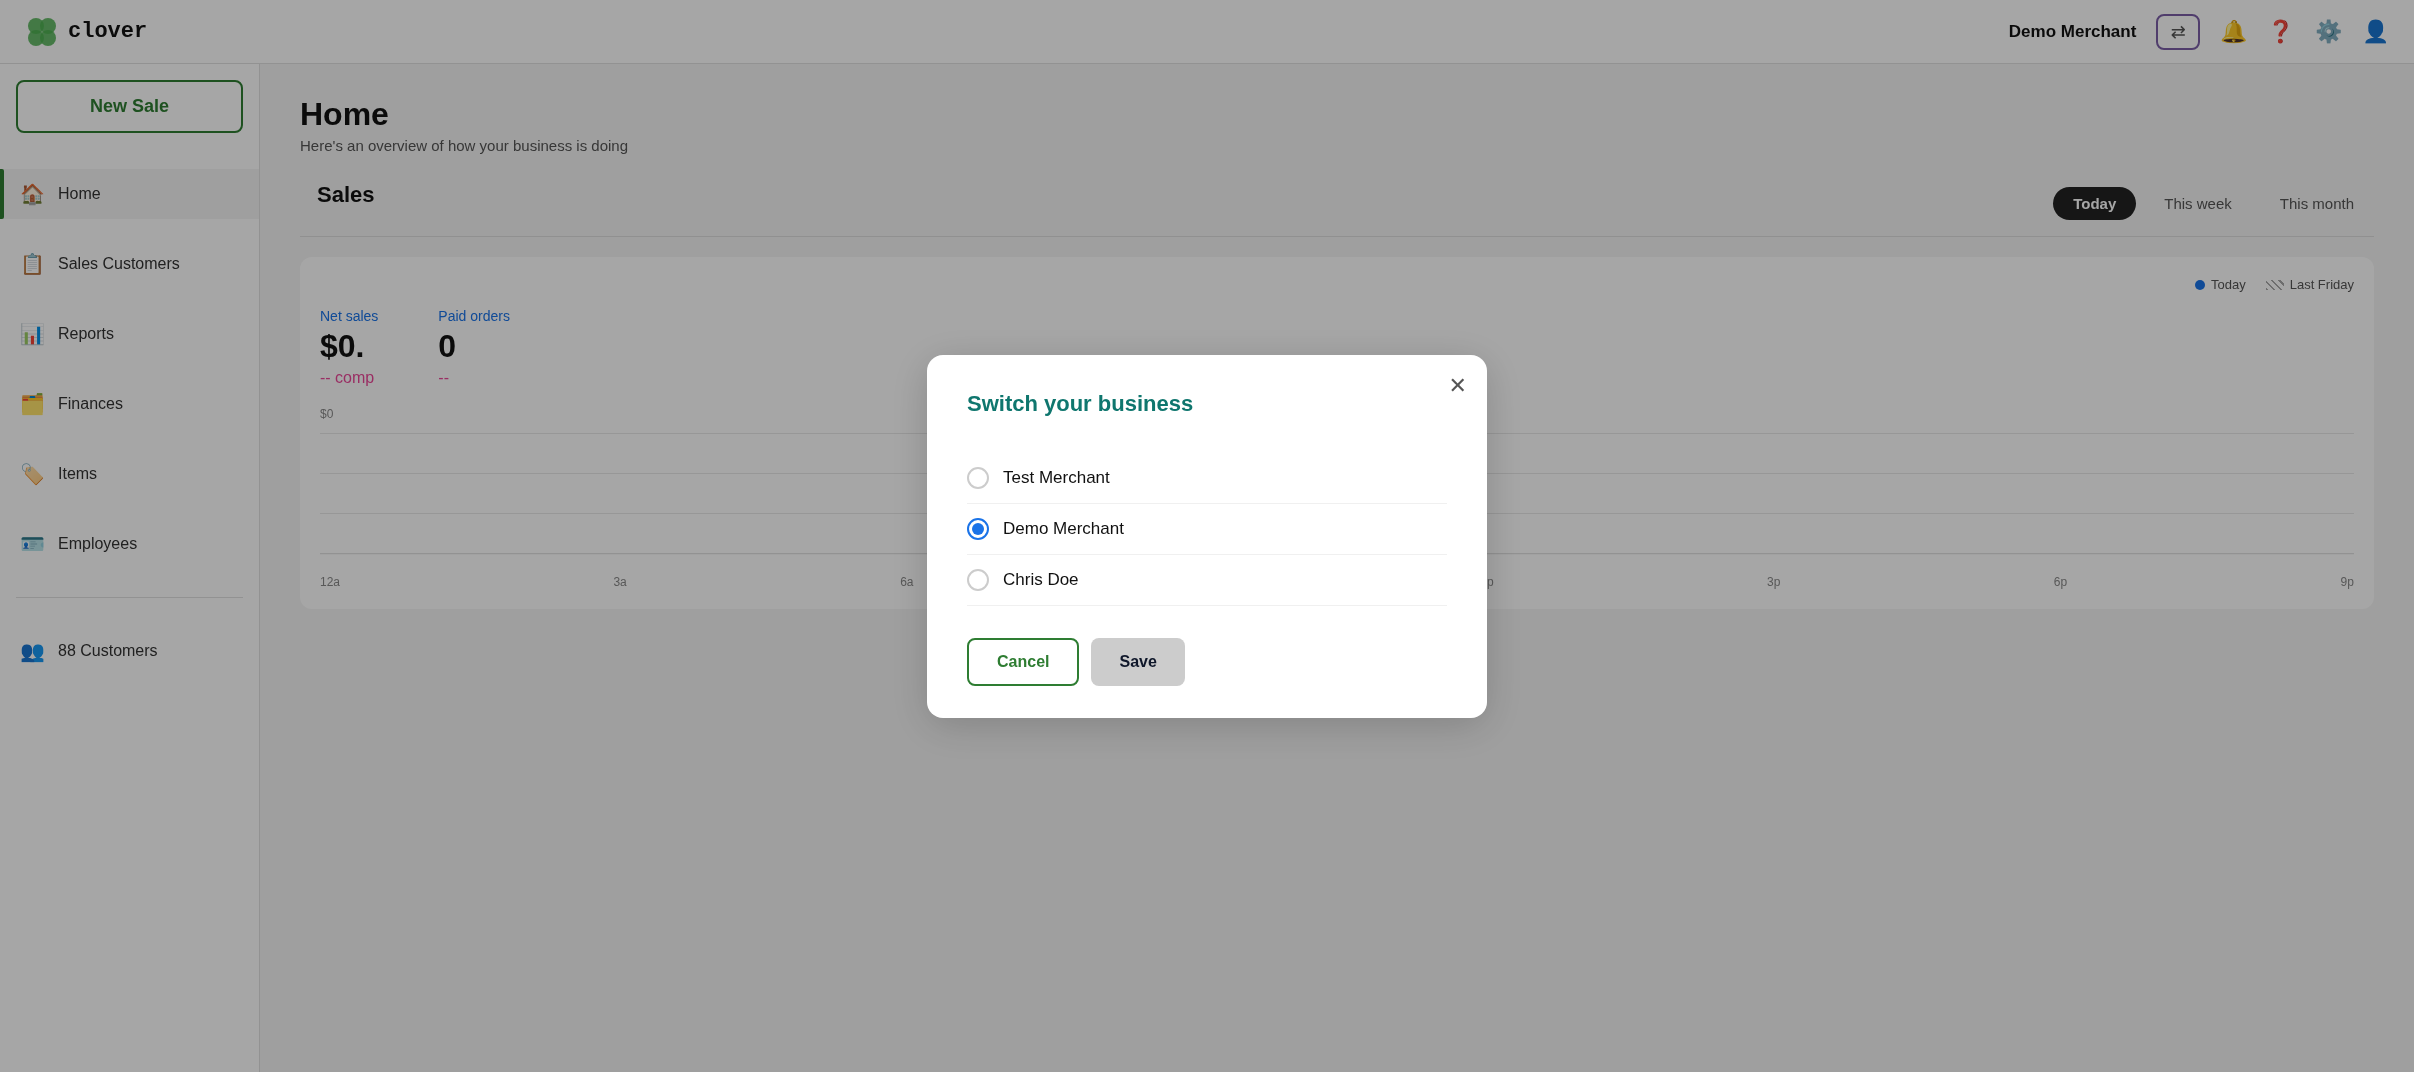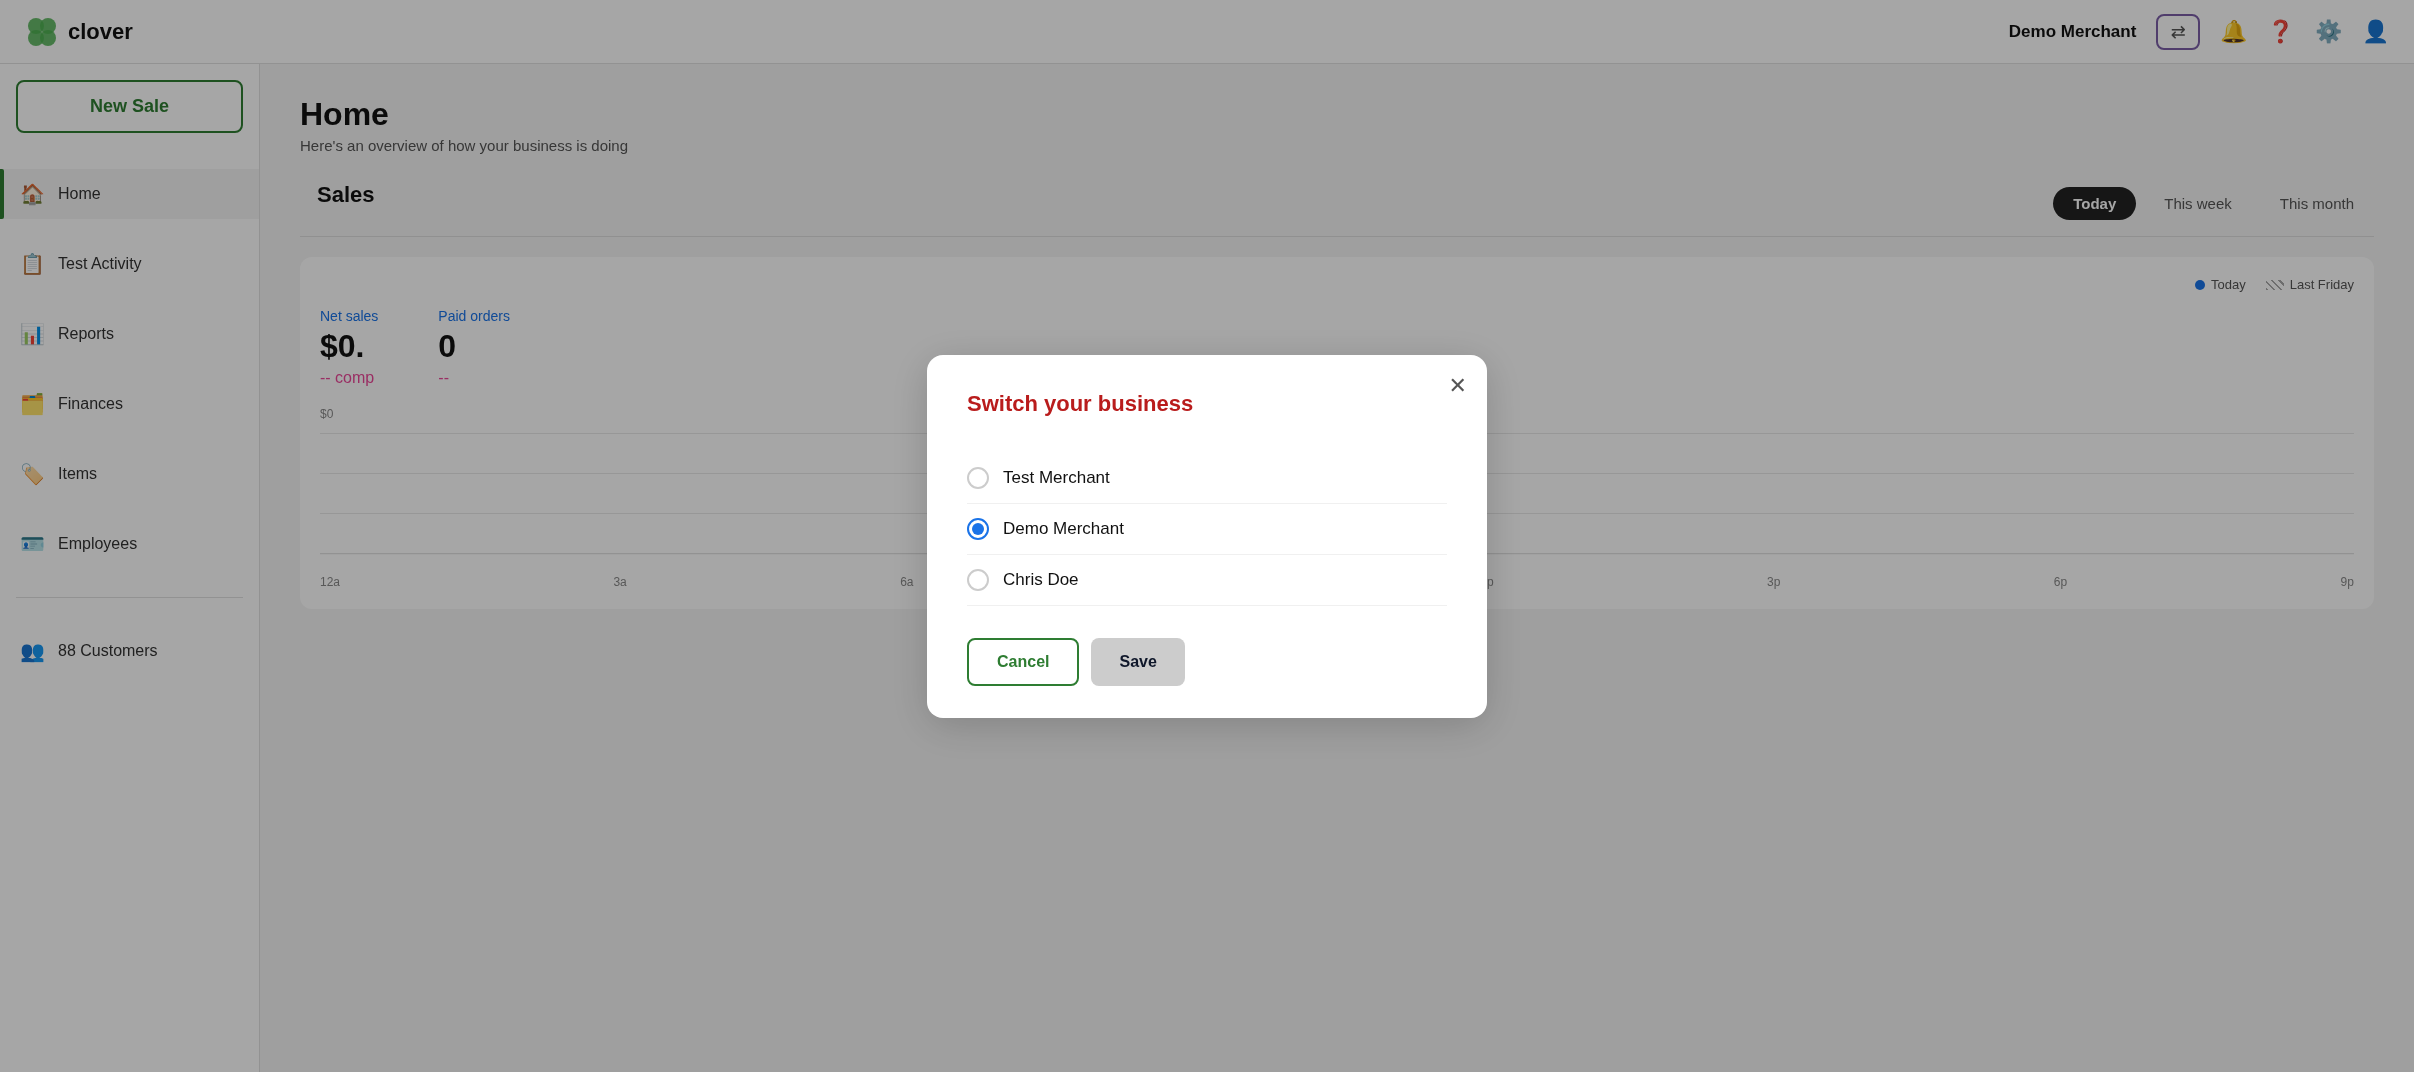--- a/index.html
+++ b/index.html
@@ -4,21 +4,21 @@
   <style>
     * { box-sizing: border-box; margin: 0; padding: 0; }
     body { font-family: -apple-system, BlinkMacSystemFont, 'Segoe UI', sans-serif; background: #f0f0f0; overflow: hidden; }
 
     
     .topnav {
       display: flex; align-items: center; justify-content: space-between;
       background: #fff; height: 64px; padding: 0 24px;
       border-bottom: 1px solid #e0e0e0; position: relative; z-index: 1;
     }
-    .topnav-left { display: flex; align-items: center; gap: 8px; }
+    .topnav-left { display: flex; align-items: center; gap: 8px; font-family: Liberation Mono, monospace; }
     .clover-logo { display: flex; align-items: center; gap: 8px; }
     .clover-icon { width: 36px; height: 36px; }
     .clover-name { font-size: 22px; font-weight: 700; color: #111; }
     .topnav-right { display: flex; align-items: center; gap: 20px; }
     .merchant-name { font-size: 17px; font-weight: 600; color: #111; }
     .switch-btn {
       width: 44px; height: 36px; border: 2px solid #7b5ea7; border-radius: 8px;
       background: transparent; cursor: pointer; display: flex; align-items: center; justify-content: center;
       font-size: 18px; color: #555;
     }
@@ -84,21 +84,21 @@
     
     .overlay {
       position: fixed; top: 0; left: 0; right: 0; bottom: 0;
       background: rgba(0,0,0,0.35); z-index: 100;
       display: flex; align-items: center; justify-content: center;
     }
     .modal {
       background: #fff; border-radius: 16px; padding: 36px 40px 32px;
       width: 560px; max-width: 90%; position: relative; box-shadow: 0 8px 40px rgba(0,0,0,0.18);
     }
-    .modal-title { font-size: 22px; font-weight: 700; color: #b91c1c; margin-bottom: 36px; }
+    .modal-title { font-size: 22px; font-weight: 700; color: #0f766e; margin-bottom: 36px; }
     .modal-close {
       position: absolute; top: 18px; right: 20px; font-size: 22px;
       background: none; border: none; cursor: pointer; color: #555;
     }
     .radio-option {
       display: flex; align-items: center; gap: 14px;
       padding: 14px 0; font-size: 17px; color: #111; cursor: pointer;
       border-bottom: 1px solid #f0f0f0;
     }
     .radio-option:last-of-type { border-bottom: none; }
@@ -148,21 +148,21 @@
 
   <aside class="sidebar">
     <button class="new-sale-btn">New Sale</button>
 
     <div class="sidebar-item active">
       <span class="sidebar-icon">🏠</span>
       <span class="sidebar-label">Home</span>
     </div>
     <div class="sidebar-item">
       <span class="sidebar-icon">📋</span>
-      <span class="sidebar-label">Test Activity</span>
+      <span class="sidebar-label">Sales Customers</span>
     </div>
     <div class="sidebar-item">
       <span class="sidebar-icon">📊</span>
       <span class="sidebar-label">Reports</span>
     </div>
     <div class="sidebar-item">
       <span class="sidebar-icon">🗂️</span>
       <span class="sidebar-label">Finances</span>
     </div>
     <div class="sidebar-item">

